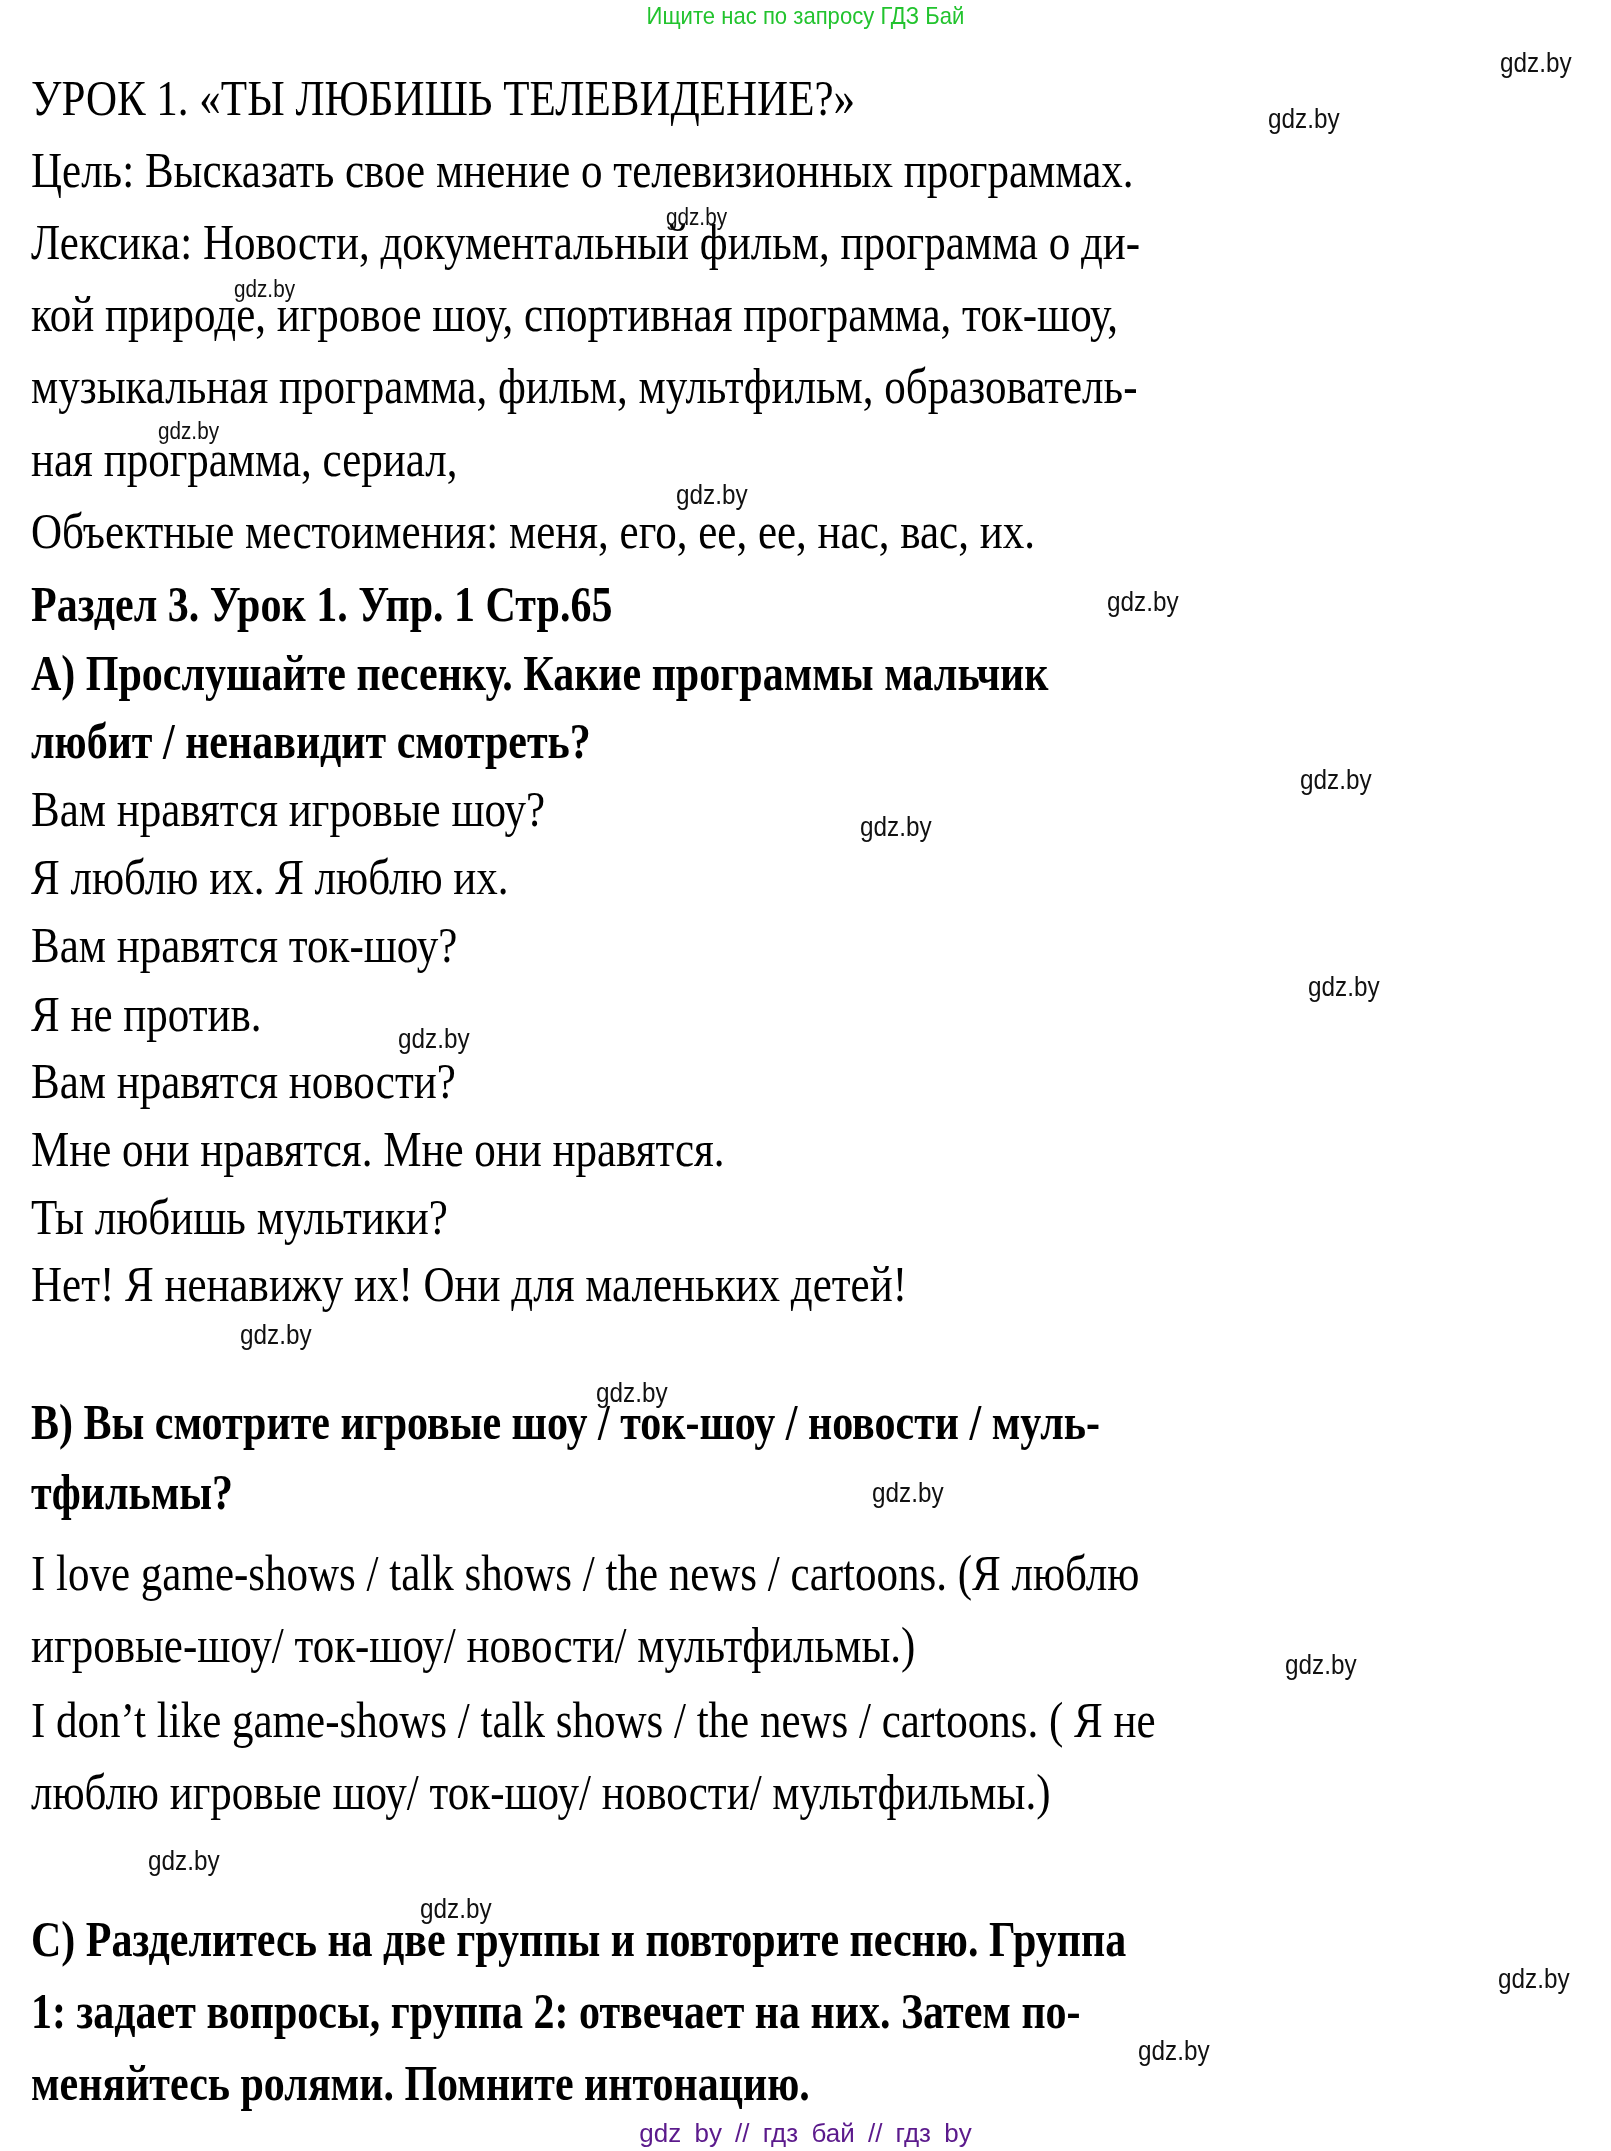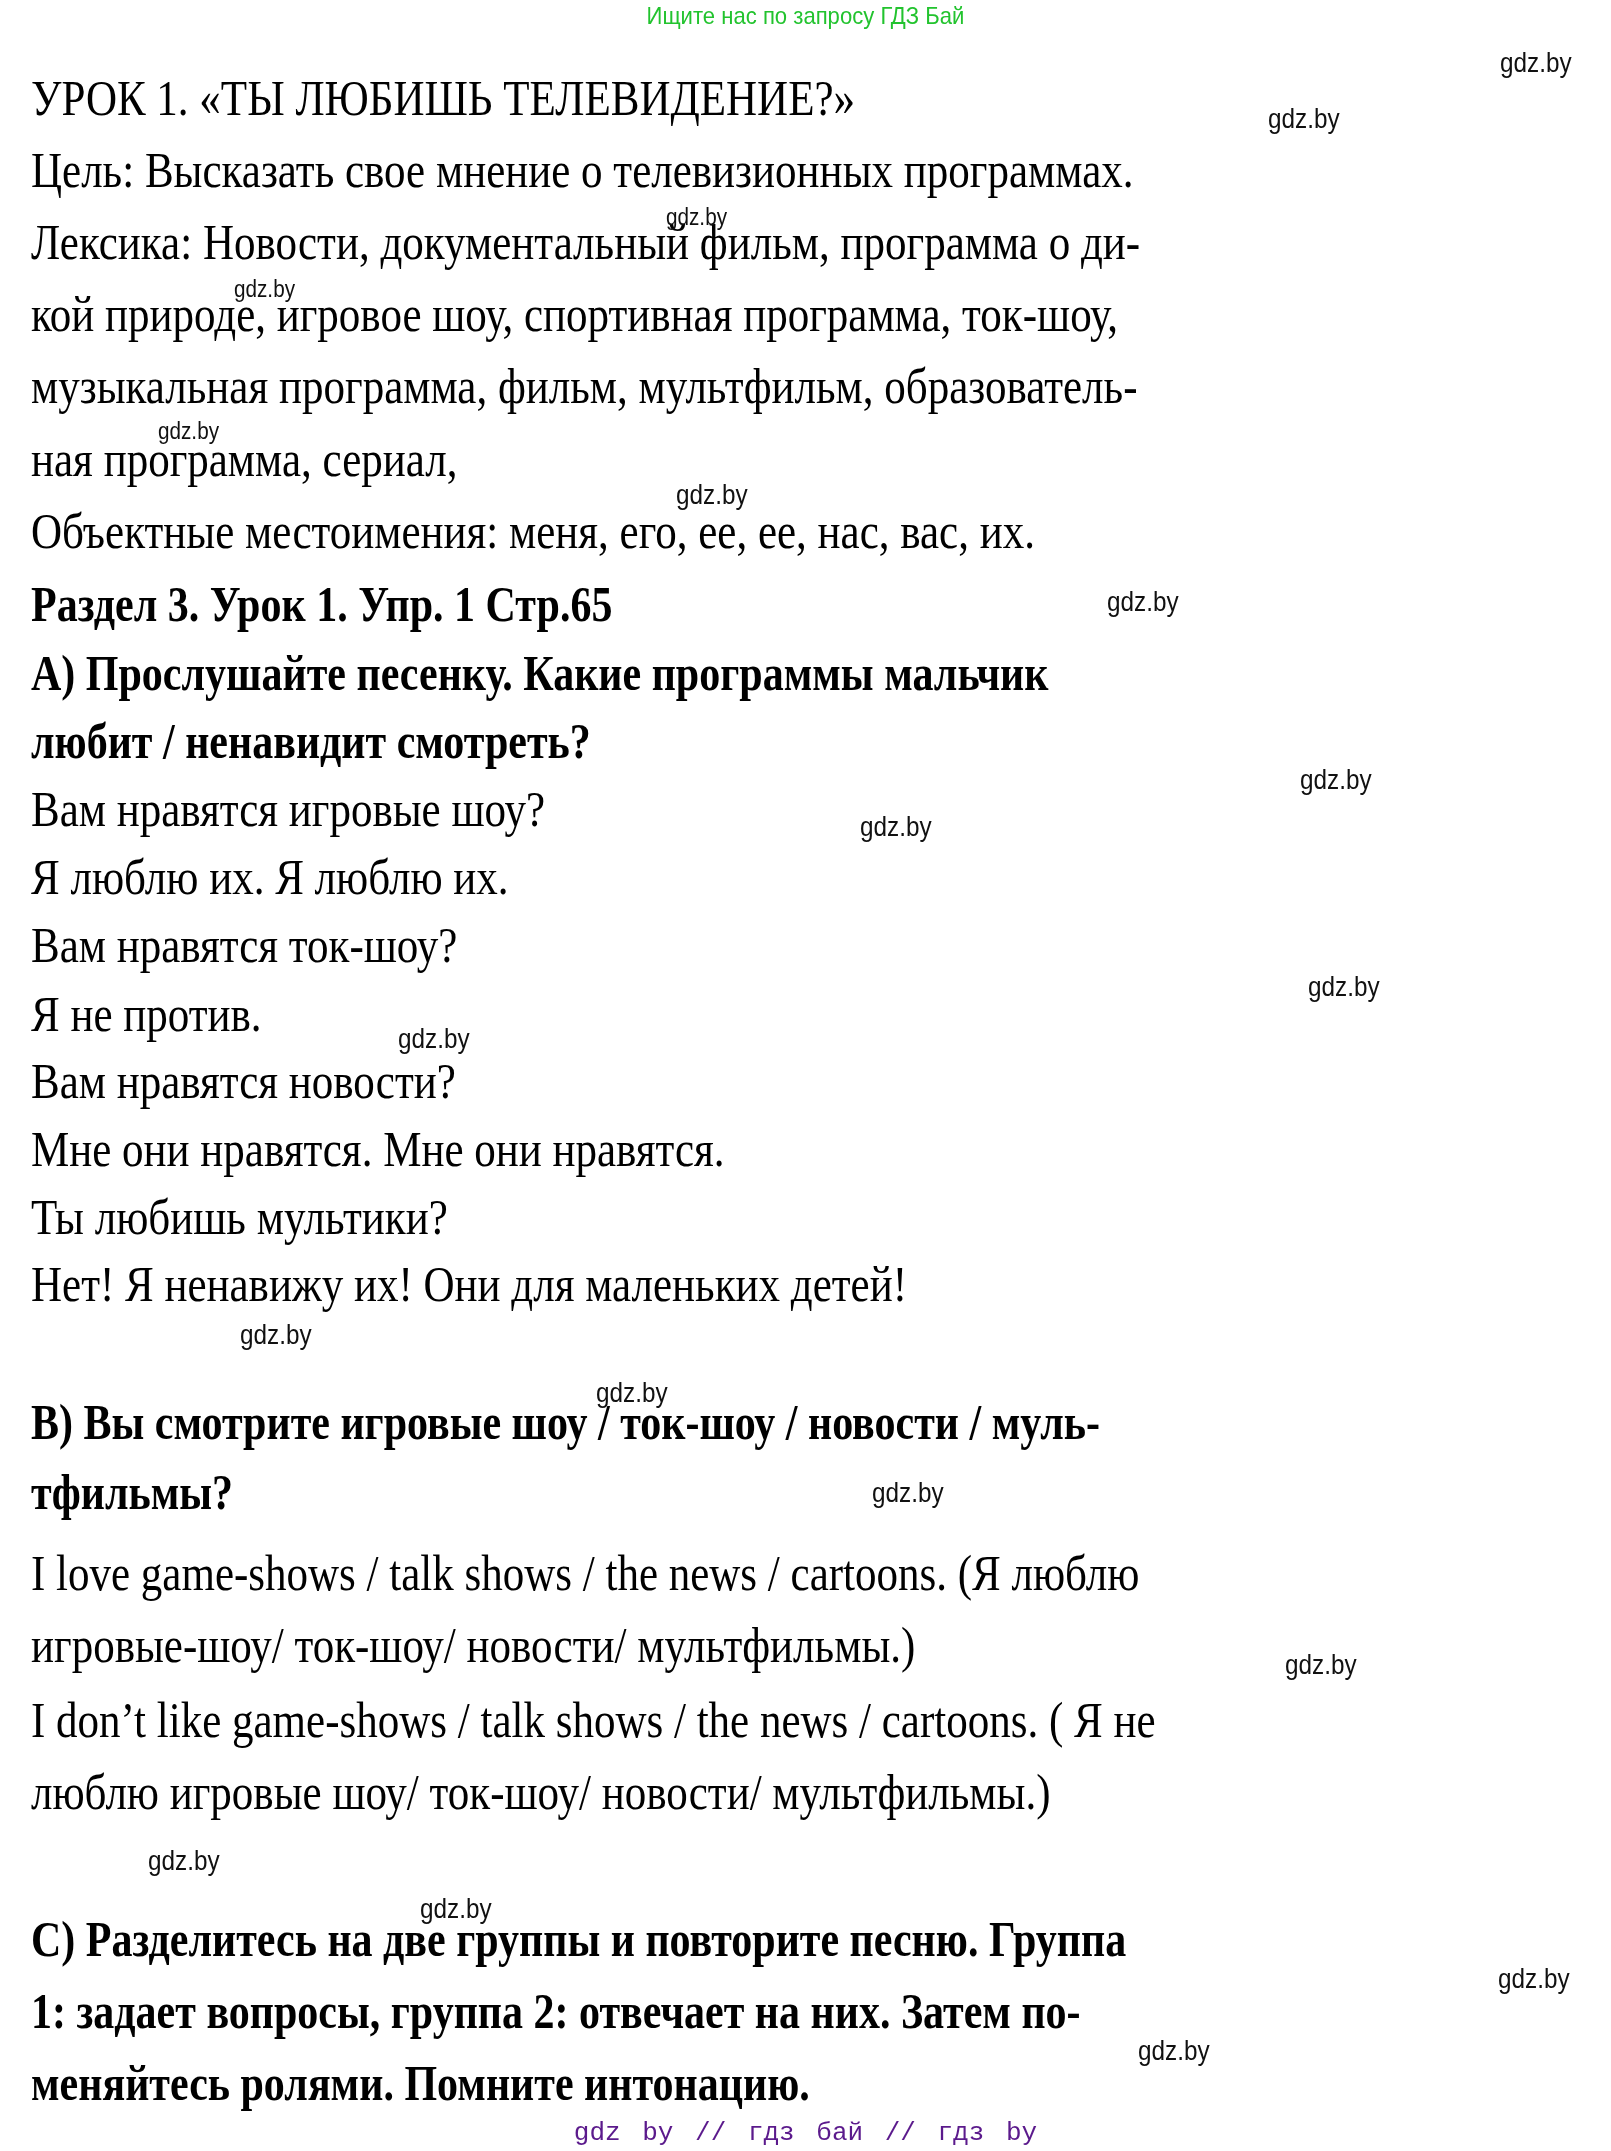--- a/index.html
+++ b/index.html
@@ -17,21 +17,21 @@
   }
   .bold { font-weight:bold; }
   .wm {
     position:absolute; white-space:nowrap;
     font-family:"Liberation Sans", sans-serif; font-size:27px; line-height:30px;
     color:#111; transform:scaleX(0.9); transform-origin:left top;
   }
   .wm.sm { font-size:23px; }
   .footer {
     position:absolute; top:2118px; left:0; width:1611px; text-align:center;
-    font-family:Liberation Mono, monospace; font-size:26px; line-height:30px;
+    font-family:Liberation Sans, sans-serif; font-size:26px; line-height:30px;
     color:#5b1a8c; word-spacing:6px;
   }
 </style>
 </head>
 <body>
 
 <div class="page">
 
   <div class="header-banner">Ищите нас по запросу ГДЗ Бай</div>
 

